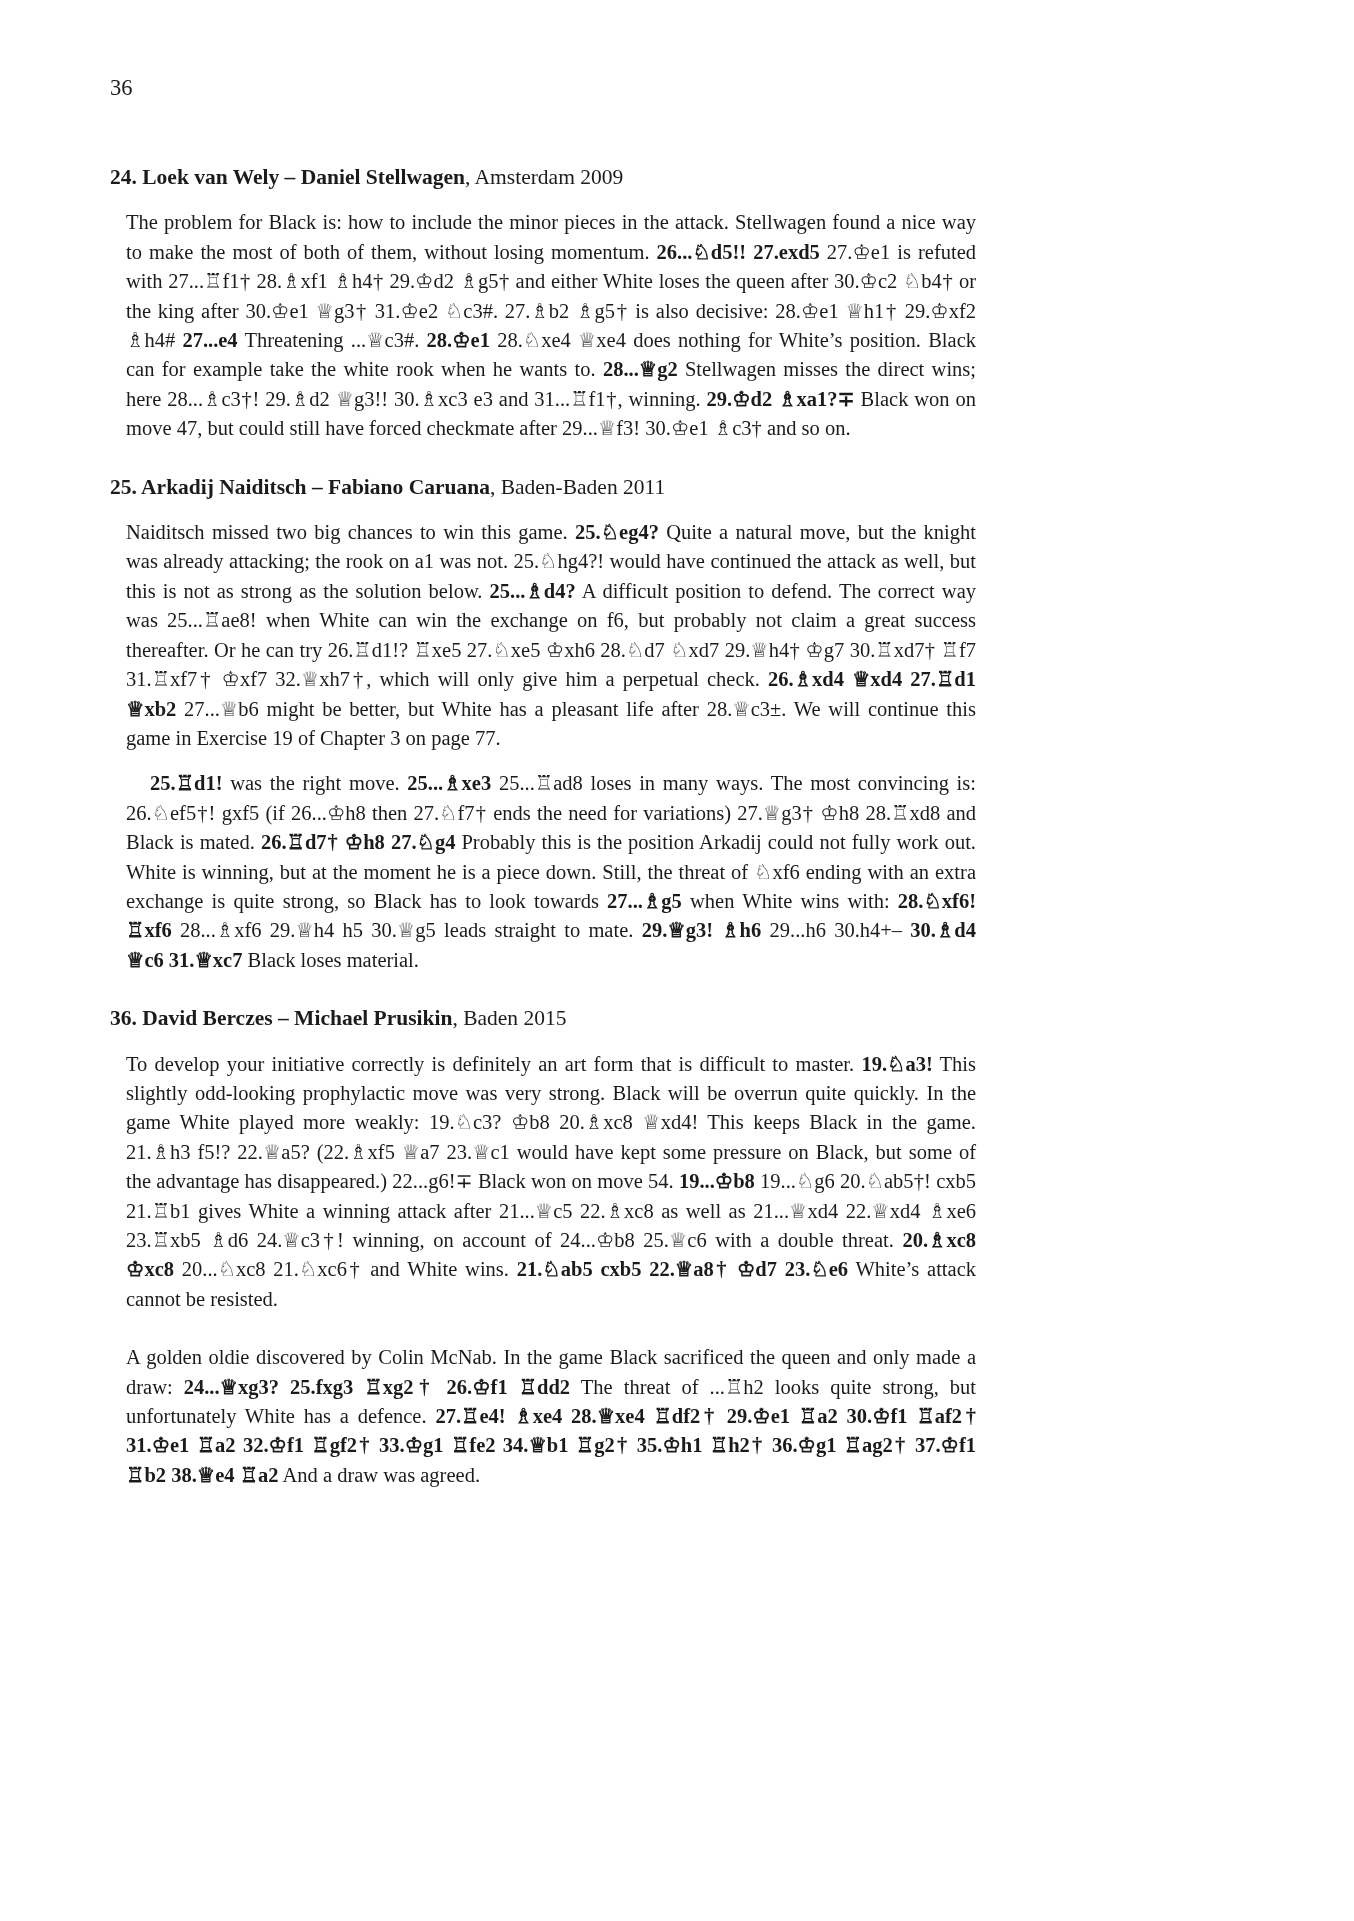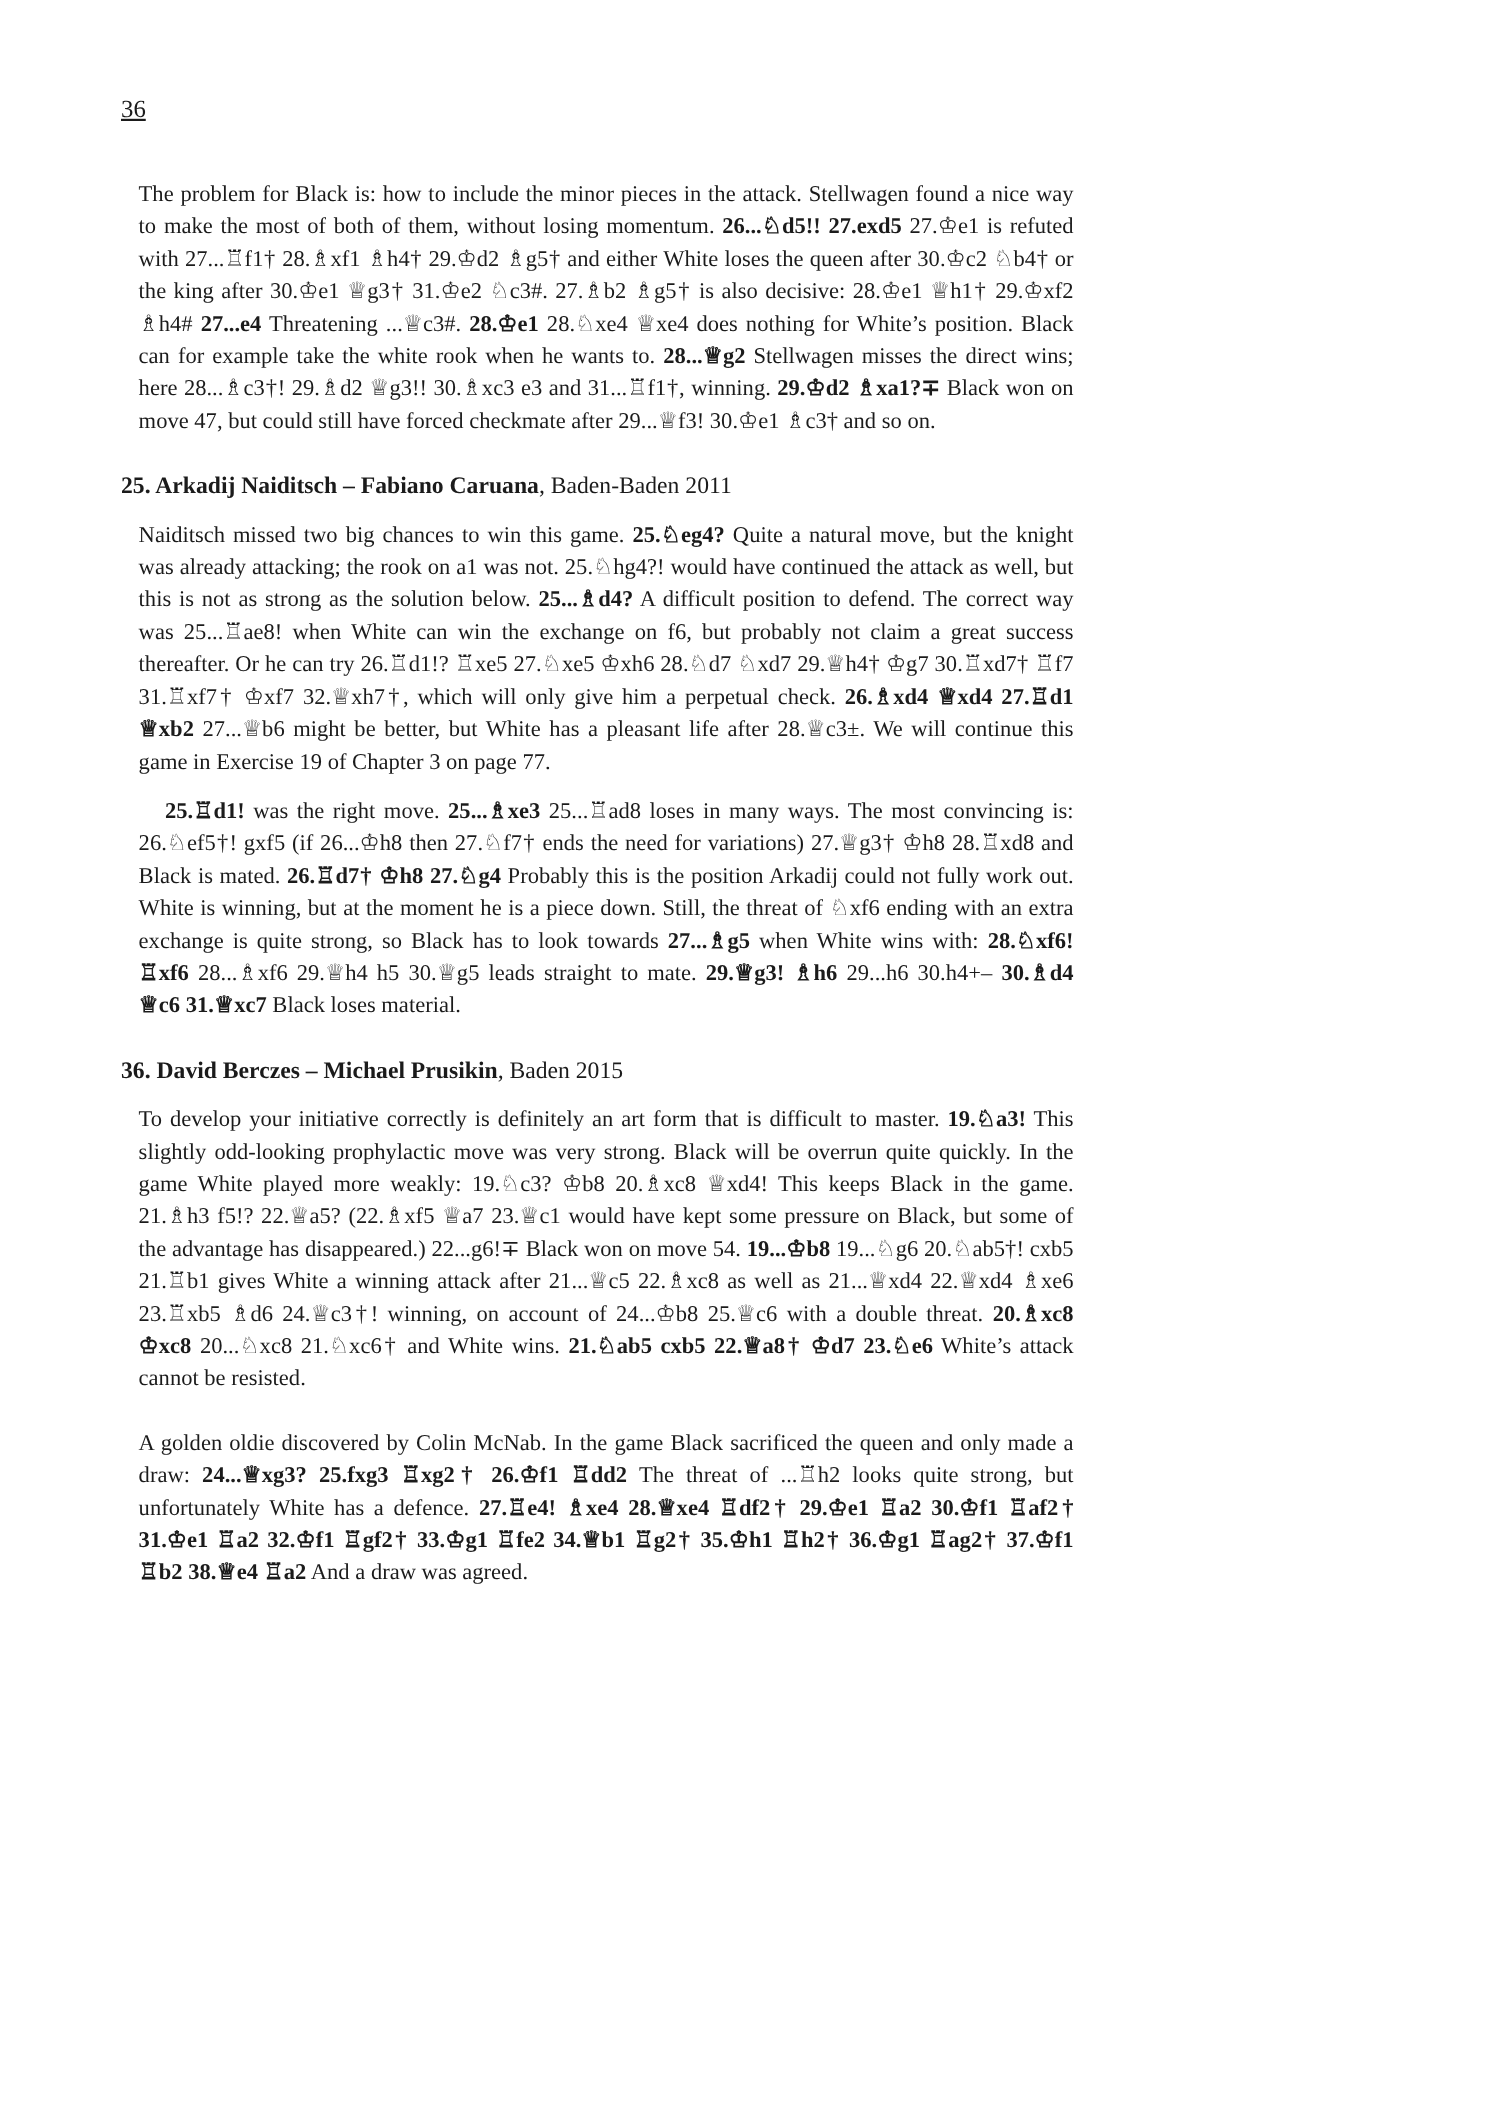--- a/index.html
+++ b/index.html
@@ -25,22 +25,21 @@
   .page-header {
     position: relative;
     padding-top: 88px;
     height: 28px;
     font-size: 22.5px;
     line-height: 28px;
   }
   .page-num {
     position: absolute;
     left: 0;
-    bottom: 3px;
-    text-decoration: underline;
+    bottom: 14px;
   }
   .running-title {
     display: block;
     text-align: center;
   }
   .game-section {
     margin-top: 29px;
     }
   .game-section.first {
     margin-top: 47px;
@@ -71,20 +70,21 @@
 <body>
 
 <div class="page">
   <div class="content-col">
 
     <div class="page-header">
       <span class="page-num">36</span>
     </div>
 
     <section class="game-section first">
+      <h2 class="game-heading"><span class="players">24. Loek van Wely – Daniel Stellwagen</span><span>, Amsterdam 2009</span></h2>
       <p class="game-text"><span>The problem for Black is: how to include the minor pieces in the attack. Stellwagen found a nice way to make the most of both of them, without losing momentum. </span><span class="mv">26...♘d5!! 27.exd5</span><span> 27.♔e1 is refuted with 27...♖f1† 28.♗xf1 ♗h4† 29.♔d2 ♗g5† and either White loses the queen after 30.♔c2 ♘b4† or the king after 30.♔e1 ♕g3† 31.♔e2 ♘c3#. 27.♗b2 ♗g5† is also decisive: 28.♔e1 ♕h1† 29.♔xf2 ♗h4# </span><span class="mv">27...e4</span><span> Threatening ...♕c3#. </span><span class="mv">28.♔e1</span><span> 28.♘xe4 ♕xe4 does nothing for White’s position. Black can for example take the white rook when he wants to. </span><span class="mv">28...♕g2</span><span> Stellwagen misses the direct wins; here 28...♗c3†! 29.♗d2 ♕g3!! 30.♗xc3 e3 and 31...♖f1†, winning. </span><span class="mv">29.♔d2 ♗xa1?∓</span><span> Black won on move 47, but could still have forced checkmate after 29...♕f3! 30.♔e1 ♗c3† and so on.</span></p>
     </section>
 
     <section class="game-section">
       <h2 class="game-heading"><span class="players">25. Arkadij Naiditsch – Fabiano Caruana</span><span>, Baden-Baden 2011</span></h2>
       <p class="game-text"><span>Naiditsch missed two big chances to win this game. </span><span class="mv">25.♘eg4?</span><span> Quite a natural move, but the knight was already attacking; the rook on a1 was not. 25.♘hg4?! would have continued the attack as well, but this is not as strong as the solution below. </span><span class="mv">25...♗d4?</span><span> A difficult position to defend. The correct way was 25...♖ae8! when White can win the exchange on f6, but probably not claim a great success thereafter. Or he can try 26.♖d1!? ♖xe5 27.♘xe5 ♔xh6 28.♘d7 ♘xd7 29.♕h4† ♔g7 30.♖xd7† ♖f7 31.♖xf7† ♔xf7 32.♕xh7†, which will only give him a perpetual check. </span><span class="mv">26.♗xd4 ♕xd4 27.♖d1 ♕xb2</span><span> 27...♕b6 might be better, but White has a pleasant life after 28.♕c3±. We will continue this game in Exercise 19 of Chapter 3 on page 77.</span></p>
       <p class="game-text indent"><span class="mv">25.♖d1!</span><span> was the right move. </span><span class="mv">25...♗xe3</span><span> 25...♖ad8 loses in many ways. The most convincing is: 26.♘ef5†! gxf5 (if 26...♔h8 then 27.♘f7† ends the need for variations) 27.♕g3† ♔h8 28.♖xd8 and Black is mated. </span><span class="mv">26.♖d7† ♔h8 27.♘g4</span><span> Probably this is the position Arkadij could not fully work out. White is winning, but at the moment he is a piece down. Still, the threat of ♘xf6 ending with an extra exchange is quite strong, so Black has to look towards </span><span class="mv">27...♗g5</span><span> when White wins with: </span><span class="mv">28.♘xf6! ♖xf6</span><span> 28...♗xf6 29.♕h4 h5 30.♕g5 leads straight to mate. </span><span class="mv">29.♕g3! ♗h6</span><span> 29...h6 30.h4+– </span><span class="mv">30.♗d4 ♕c6 31.♕xc7</span><span> Black loses material.</span></p>
     </section>
 
     <section class="game-section">

